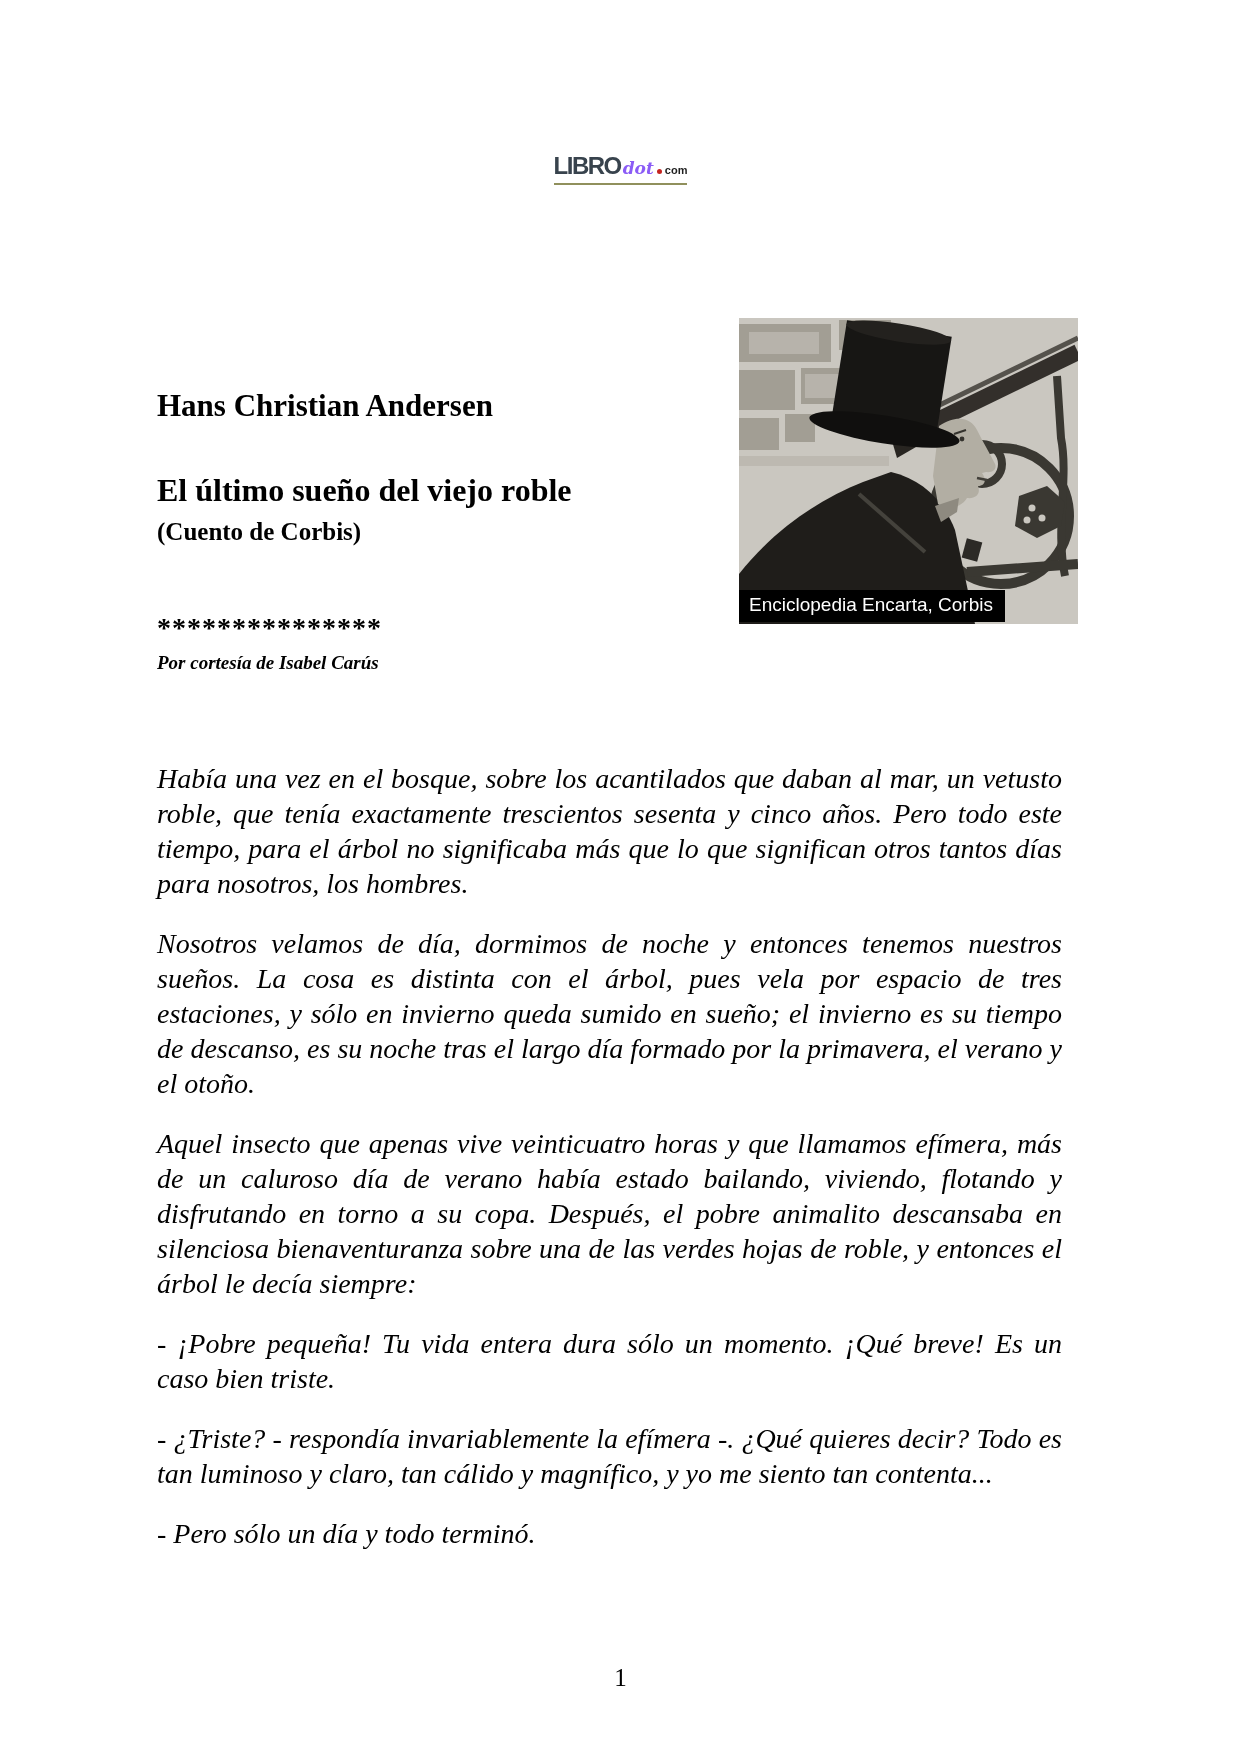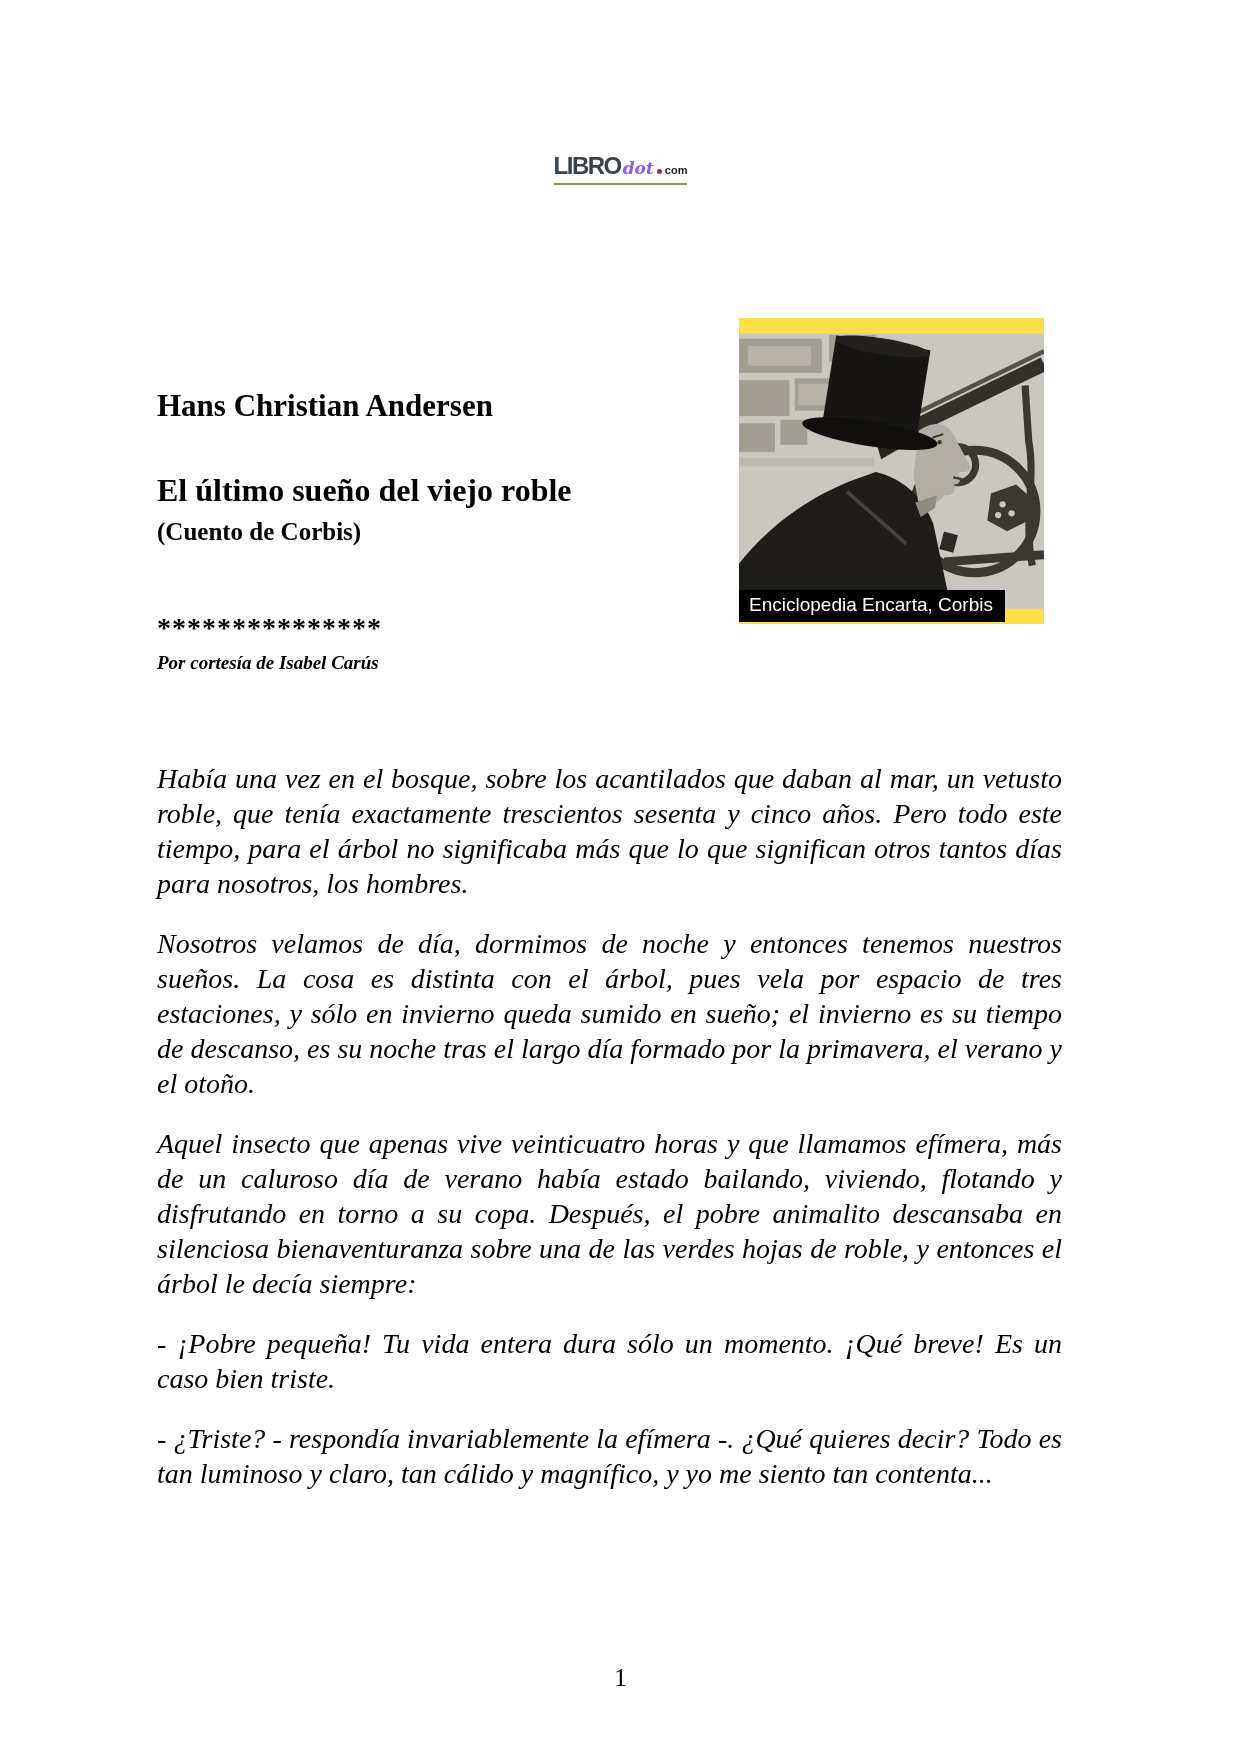--- a/index.html
+++ b/index.html
@@ -108,23 +108,23 @@
     font-size: 19px;
     font-weight: bold;
     font-style: italic;
   }
 
   
   .photo {
     position: absolute;
     left: 739px;
     top: 302px;
-    width: 305px;
+    width: 339px;
     height: 306px;
-    background: #fde047;
+    background: #4d7c0f;
   }
   .photo svg { display: block; width: 100%; height: 100%; }
   .photo-caption {
     position: absolute;
     left: 0;
     bottom: 2px;
     background: #000000;
     color: #ffffff;
     font-family: "Liberation Sans", sans-serif;
     font-size: 19px;
@@ -237,17 +237,18 @@
     </svg>
     <div class="photo-caption">Enciclopedia Encarta, Corbis</div>
   </div>
 
   <div class="body-text">
     <p>Había una vez en el bosque, sobre los acantilados que daban al mar, un vetusto roble, que tenía exactamente trescientos sesenta y cinco años. Pero todo este tiempo, para el árbol no significaba más que lo que significan otros tantos días para nosotros, los hombres.</p>
     <p>Nosotros velamos de día, dormimos de noche y entonces tenemos nuestros sueños. La cosa es distinta con el árbol, pues vela por espacio de tres estaciones, y sólo en invierno queda sumido en sueño; el invierno es su tiempo de descanso, es su noche tras el largo día formado por la primavera, el verano y el otoño.</p>
     <p>Aquel insecto que apenas vive veinticuatro horas y que llamamos efímera, más de un caluroso día de verano había estado bailando, viviendo, flotando y disfrutando en torno a su copa. Después, el pobre animalito descansaba en silenciosa bienaventuranza sobre una de las verdes hojas de roble, y entonces el árbol le decía siempre:</p>
     <p>- ¡Pobre pequeña! Tu vida entera dura sólo un momento. ¡Qué breve! Es un caso bien triste.</p>
     <p>- ¿Triste? - respondía invariablemente la efímera -. ¿Qué quieres decir? Todo es tan luminoso y claro, tan cálido y magnífico, y yo me siento tan contenta...</p>
+    <p>- Pero sólo un día y todo terminó.</p>
   </div>
 
   <div class="page-number">1</div>
 
 </div>
 
 </body></html>

